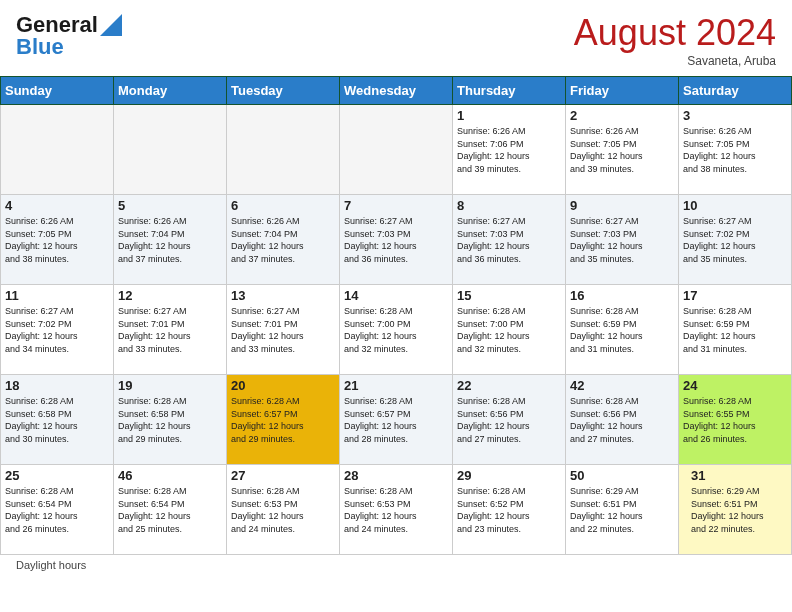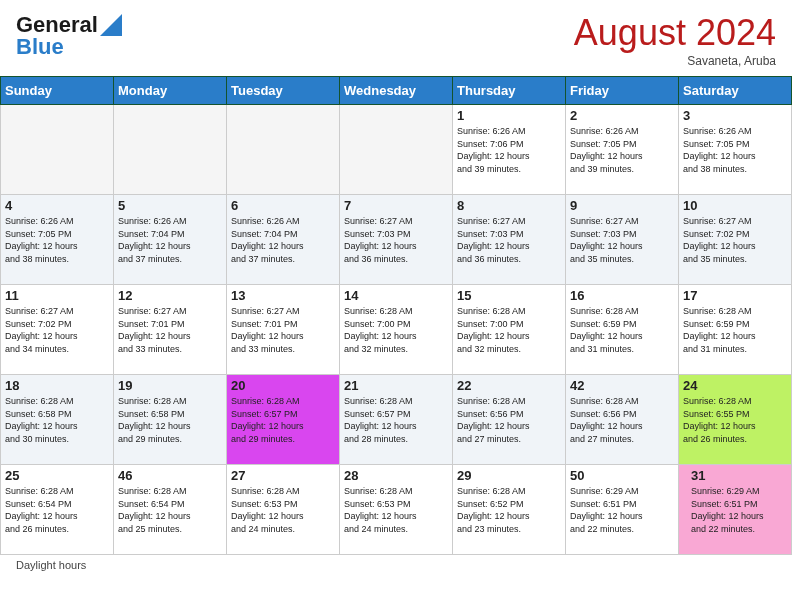--- a/index.html
+++ b/index.html
@@ -250,21 +250,21 @@
 Daylight: 12 hours
 and 30 minutes.</div>
         </td>
         <td style="background: rgb(240, 244, 248);">
           <span class="day-num">19</span>
           <div class="day-info" style="white-space: pre-line;">Sunrise: 6:28 AM
 Sunset: 6:58 PM
 Daylight: 12 hours
 and 29 minutes.</div>
         </td>
-        <td style="background: #d946ef;">
+        <td style="background: #eab308;">
           <span class="day-num">20</span>
           <div class="day-info" style="white-space: pre-line;">Sunrise: 6:28 AM
 Sunset: 6:57 PM
 Daylight: 12 hours
 and 29 minutes.</div>
         </td>
         <td style="background: rgb(240, 244, 248);">
           <span class="day-num">21</span>
           <div class="day-info" style="white-space: pre-line;">Sunrise: 6:28 AM
 Sunset: 6:57 PM
@@ -329,21 +329,21 @@
 Daylight: 12 hours
 and 23 minutes.</div>
         </td>
         <td style="background: rgb(255, 255, 255);">
           <span class="day-num">50</span>
           <div class="day-info" style="white-space: pre-line;">Sunrise: 6:29 AM
 Sunset: 6:51 PM
 Daylight: 12 hours
 and 22 minutes.</div>
         </td>
-        <td style="background: #f9a8d4; padding-left: 12px;">
+        <td style="background: #fef9c3; padding-left: 12px;">
           <span class="day-num">31</span>
           <div class="day-info" style="white-space: pre-line;">Sunrise: 6:29 AM
 Sunset: 6:51 PM
 Daylight: 12 hours
 and 22 minutes.</div>
         </td>
       </tr>
     </tbody>
 </table>
 

